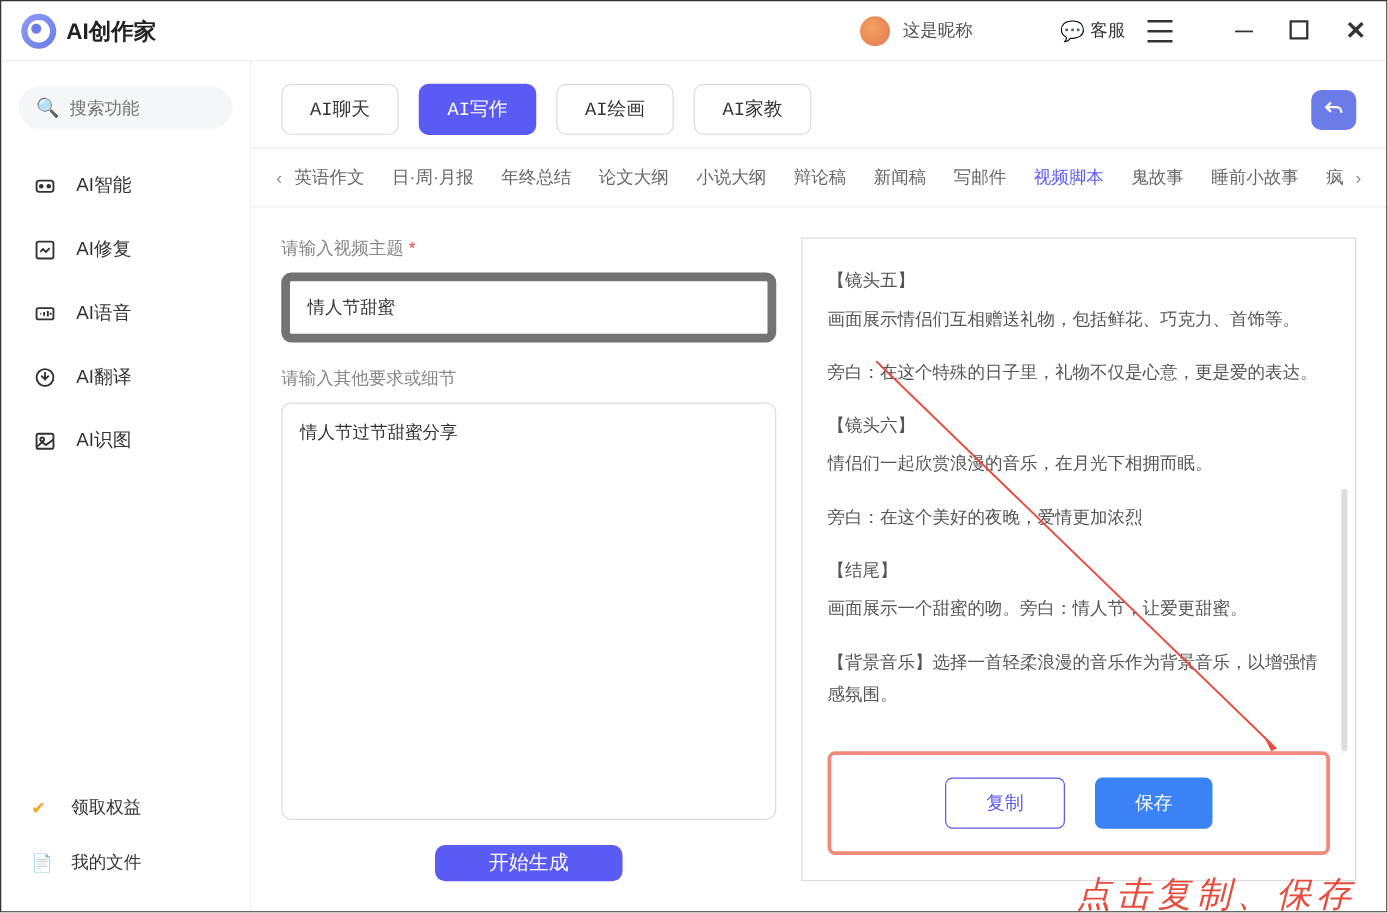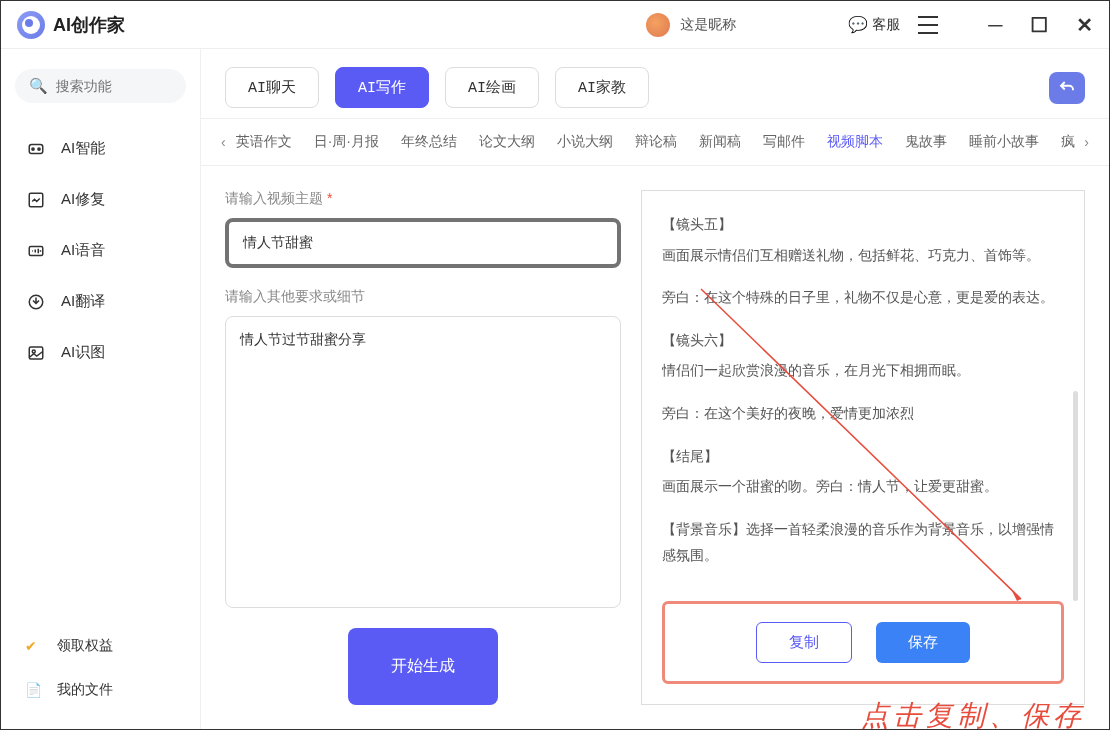--- a/index.html
+++ b/index.html
@@ -7,21 +7,21 @@
     
     .window { width: 100%; height: 100%; border: 1px solid #333; display: flex; flex-direction: column; }
     
     .titlebar { height: 48px; display: flex; align-items: center; padding: 0 16px; border-bottom: 1px solid #eee; }
     .logo { width: 28px; height: 28px; border-radius: 50%; background: linear-gradient(135deg, #8b9cf7, #6b7ce8); margin-right: 8px; display: flex; align-items: center; justify-content: center; }
     .logo-inner { width: 18px; height: 18px; background: #fff; border-radius: 50%; position: relative; }
     .logo-inner::after { content: ''; position: absolute; width: 8px; height: 8px; background: #6b7ce8; border-radius: 50%; top: 3px; left: 3px; }
     .app-title { font-size: 18px; font-weight: bold; color: #222; }
     .titlebar-spacer { flex: 1; }
     .avatar { width: 24px; height: 24px; border-radius: 50%; background: radial-gradient(circle at 40% 40%, #f4a261, #e07850); margin-right: 10px; }
-    .nickname { color: #555; font-size: 14px; margin-right: 112px; }
+    .nickname { color: #555; font-size: 14px; margin-right: 70px; }
     .support { display: flex; align-items: center; color: #333; font-size: 14px; margin-right: 18px; }
     .support-icon { margin-right: 4px; font-size: 16px; }
     .hamburger { width: 20px; height: 18px; margin-right: 50px; display: flex; flex-direction: column; justify-content: space-between; }
     .hamburger span { height: 2px; background: #333; display: block; }
     .win-controls { display: flex; gap: 28px; }
     .win-btn { font-size: 20px; cursor: pointer; color: #333; font-weight: bold; line-height: 1; }
     
     .body-area { flex: 1; display: flex; overflow: hidden; position: relative; }
     
     .sidebar { width: 200px; padding: 20px 14px; border-right: 1px solid #f0f0f0; display: flex; flex-direction: column; }
@@ -50,23 +50,23 @@
     .sub-tab-wrap { flex: 1; display: flex; gap: 18px; overflow: hidden; }
     .sub-tab { font-size: 14px; color: #666; cursor: pointer; padding: 6px 2px; white-space: nowrap; position: relative; }
     .sub-tab.active { color: #5a5af5; }
     .sub-tab.active::after { content: ''; position: absolute; bottom: -10px; left: 50%; transform: translateX(-50%); width: 28px; height: 3px; background: #5a5af5; border-radius: 2px; }
     
     .content { flex: 1; display: flex; padding: 24px; gap: 20px; overflow: hidden; }
     
     .left-panel { width: 396px; display: flex; flex-direction: column; }
     .field-label { font-size: 14px; color: #888; margin-bottom: 10px; }
     .required { color: #e74c3c; margin-left: 4px; }
-    .input-box { border: 4px solid #737373; border-radius: 8px; padding: 12px 14px; font-size: 14px; margin-bottom: 20px; color: #333; }
+    .input-box { border: 7px solid #737373; border-radius: 8px; padding: 12px 14px; font-size: 14px; margin-bottom: 20px; color: #333; }
     .textarea-box { border: 1px solid #ddd; border-radius: 8px; padding: 14px; font-size: 14px; flex: 1; color: #333; resize: none; outline: none; font-family: inherit; }
-    .generate-btn { margin: 20px auto 0; width: 150px; padding: 28px; background: #5a5af5; color: #fff; border: none; border-radius: 8px; font-size: 16px; cursor: pointer; }
+    .generate-btn { margin: 20px auto 0; width: 150px; padding: 4px; background: #5a5af5; color: #fff; border: none; border-radius: 8px; font-size: 16px; cursor: pointer; }
     
     .right-panel { flex: 1; border: 1px solid #ddd; border-radius: 0; padding: 20px; display: flex; flex-direction: column; position: relative; overflow: hidden; }
     .output-text { flex: 1; font-size: 14px; color: #555; line-height: 1.9; overflow-y: auto; }
     .output-text p { margin-bottom: 4px; }
     .output-text .gap { margin-bottom: 16px; }
     .scrollbar-track { position: absolute; right: 6px; top: 200px; width: 5px; height: 210px; background: #ddd; border-radius: 3px; }
     
     .action-box { border: 3px solid #ef8a7a; border-radius: 6px; padding: 18px 40px; display: flex; gap: 24px; justify-content: center; margin-top: 12px; }
     .copy-btn { padding: 10px 32px; border: 1px solid #5a5af5; background: #fff; color: #5a5af5; border-radius: 6px; font-size: 15px; cursor: pointer; }
     .save-btn { padding: 10px 32px; border: none; background: #3b82f6; color: #fff; border-radius: 6px; font-size: 15px; cursor: pointer; }

